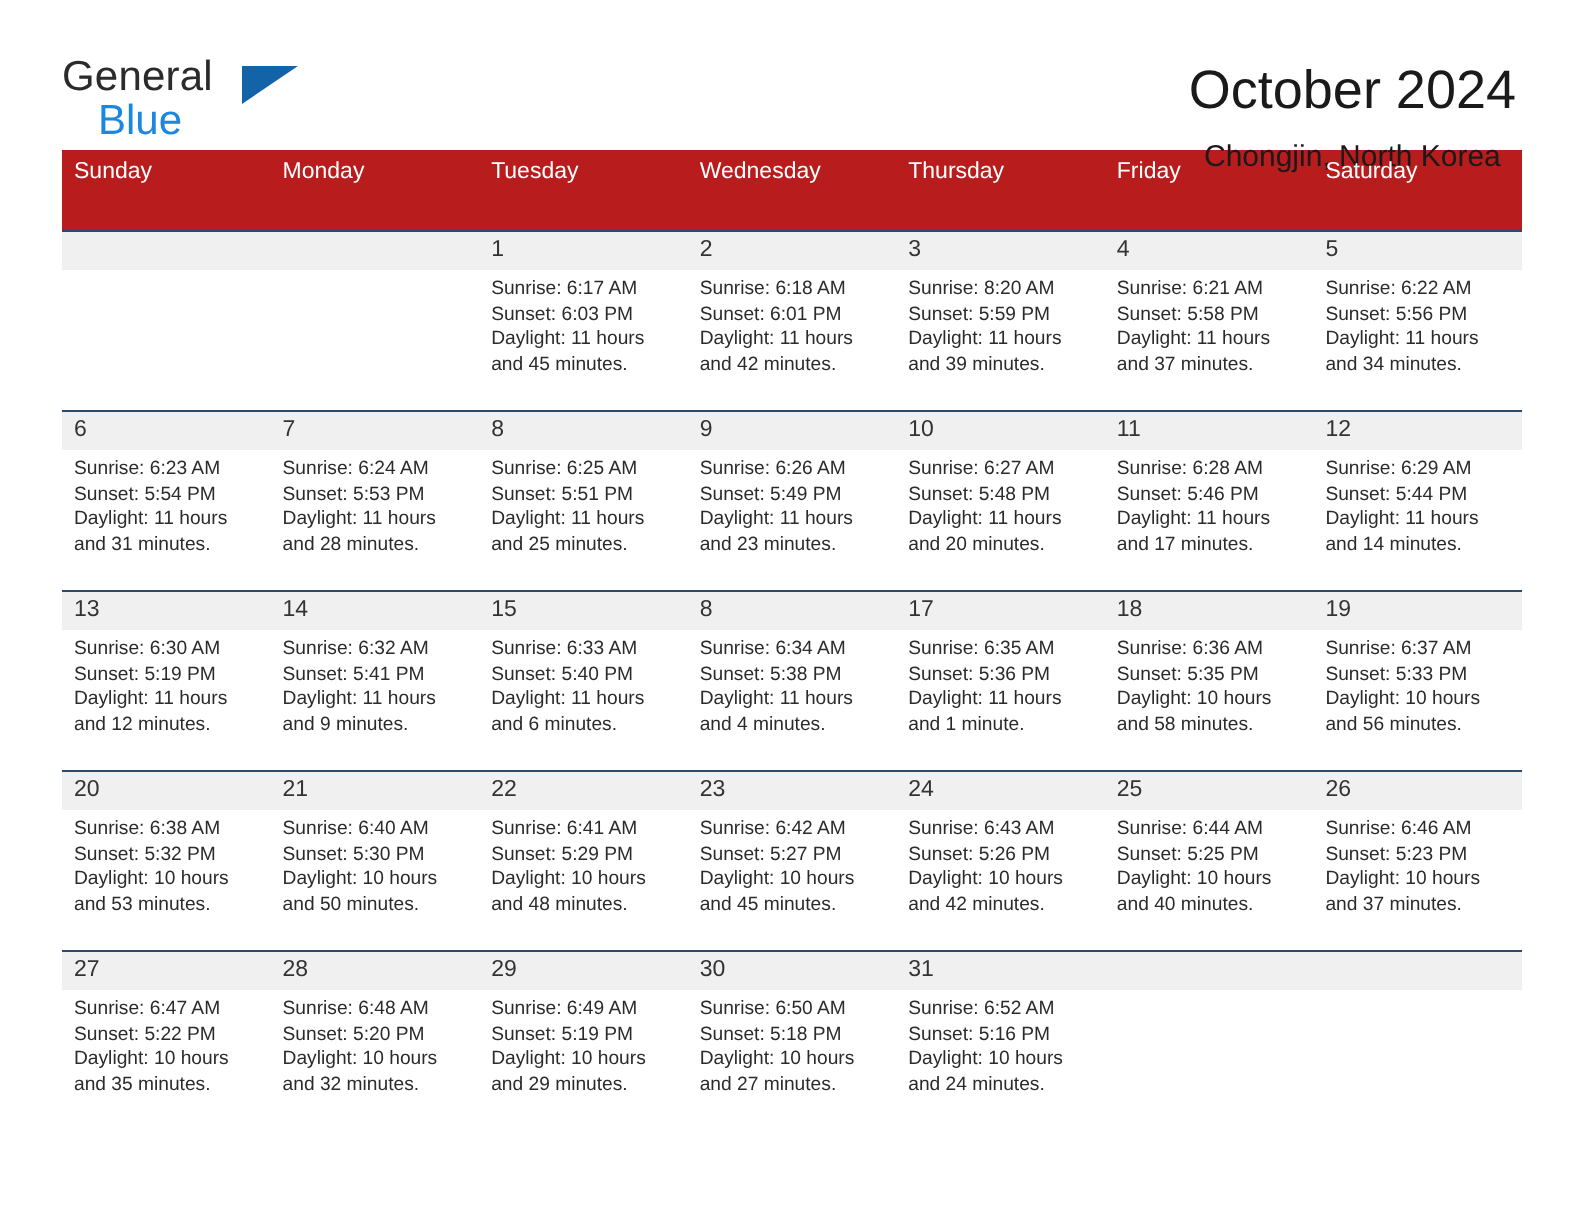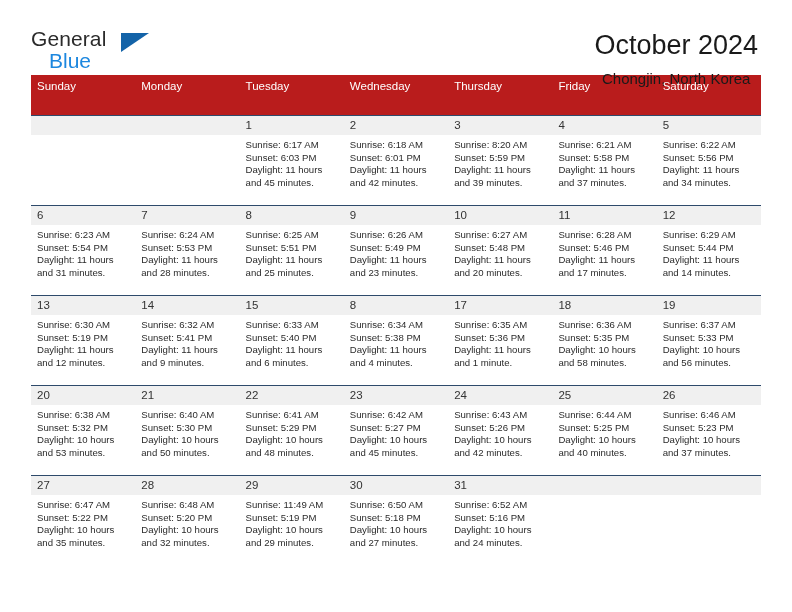--- a/index.html
+++ b/index.html
@@ -476,21 +476,21 @@
                 <div>Sunset: 5:20 PM</div>
                 <div>Daylight: 10 hours</div>
                 <div>and 32 minutes.</div>
               </div>
             </div>
           </td>
           <td>
             <div class="cell-inner">
               <div class="daynum">29</div>
               <div class="info">
-                <div>Sunrise: 11:49 AM</div>
+                <div>Sunrise: 6:49 AM</div>
                 <div>Sunset: 5:19 PM</div>
                 <div>Daylight: 10 hours</div>
                 <div>and 29 minutes.</div>
               </div>
             </div>
           </td>
           <td>
             <div class="cell-inner">
               <div class="daynum">30</div>
               <div class="info">

